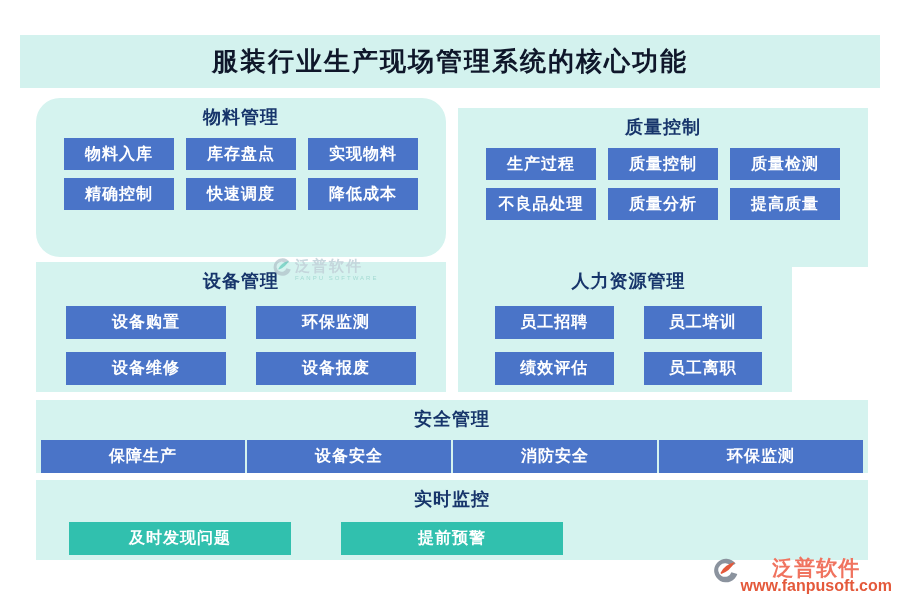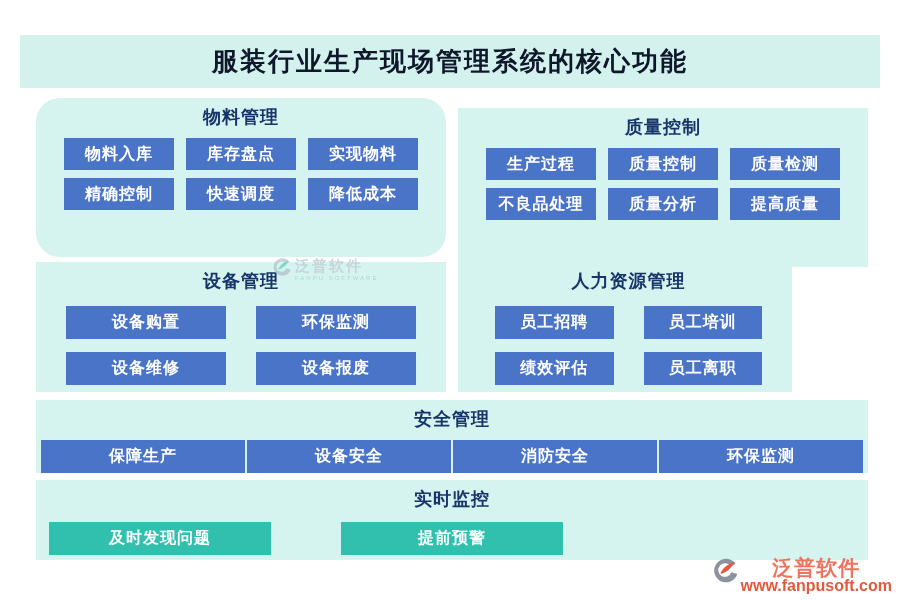--- a/index.html
+++ b/index.html
@@ -24,21 +24,21 @@
     color:#17356b;letter-spacing:1px;line-height:24px;
   }
   .btn-grid{display:grid;}
   .p-material .btn-grid,.p-quality .btn-grid{
     grid-template-columns:1fr 1fr 1fr;gap:8px 12px;margin:9px 28px 0;
   }
   .p-equipment .btn-grid,.p-hr .btn-grid{
     grid-template-columns:1fr 1fr;gap:13px 30px;margin:13px 30px 14px;text-align:right;
   }
   .p-safety .btn-grid{grid-template-columns:repeat(4,1fr);gap:2px;margin:9px 5px 0;}
-  .p-monitor .btn-grid{grid-template-columns:repeat(3,222px);gap:70px;margin:11px 0 0;justify-content:center;}
+  .p-monitor .btn-grid{grid-template-columns:repeat(3,222px);gap:50px;margin:11px 0 0;justify-content:center;}
   .btn{
     height:32px;display:flex;align-items:center;justify-content:center;
     background:#4a74c8;color:#ffffff;font-weight:bold;font-size:16px;
     letter-spacing:1px;cursor:pointer;
   }
   .p-equipment .btn,.p-hr .btn,.p-safety .btn,.p-monitor .btn{height:33px;}
   .p-monitor .btn{background:#31c0ae;}
   .wm-center{
     position:absolute;left:272px;top:257px;display:flex;gap:3px;
     align-items:flex-start;pointer-events:none;opacity:.9;

